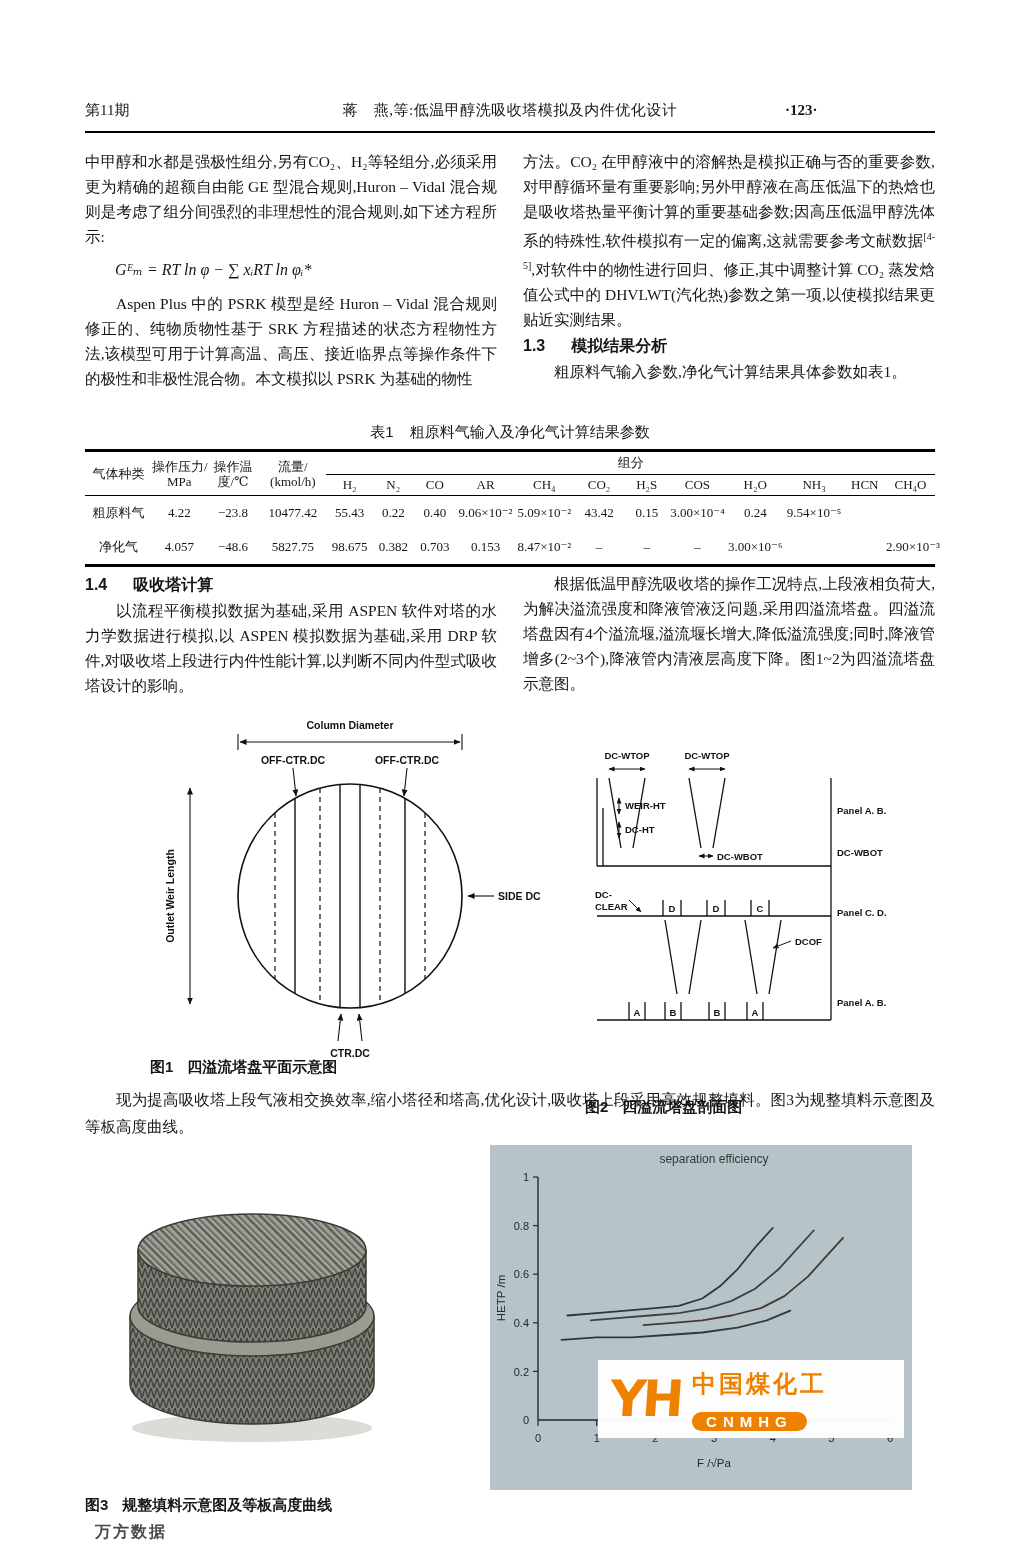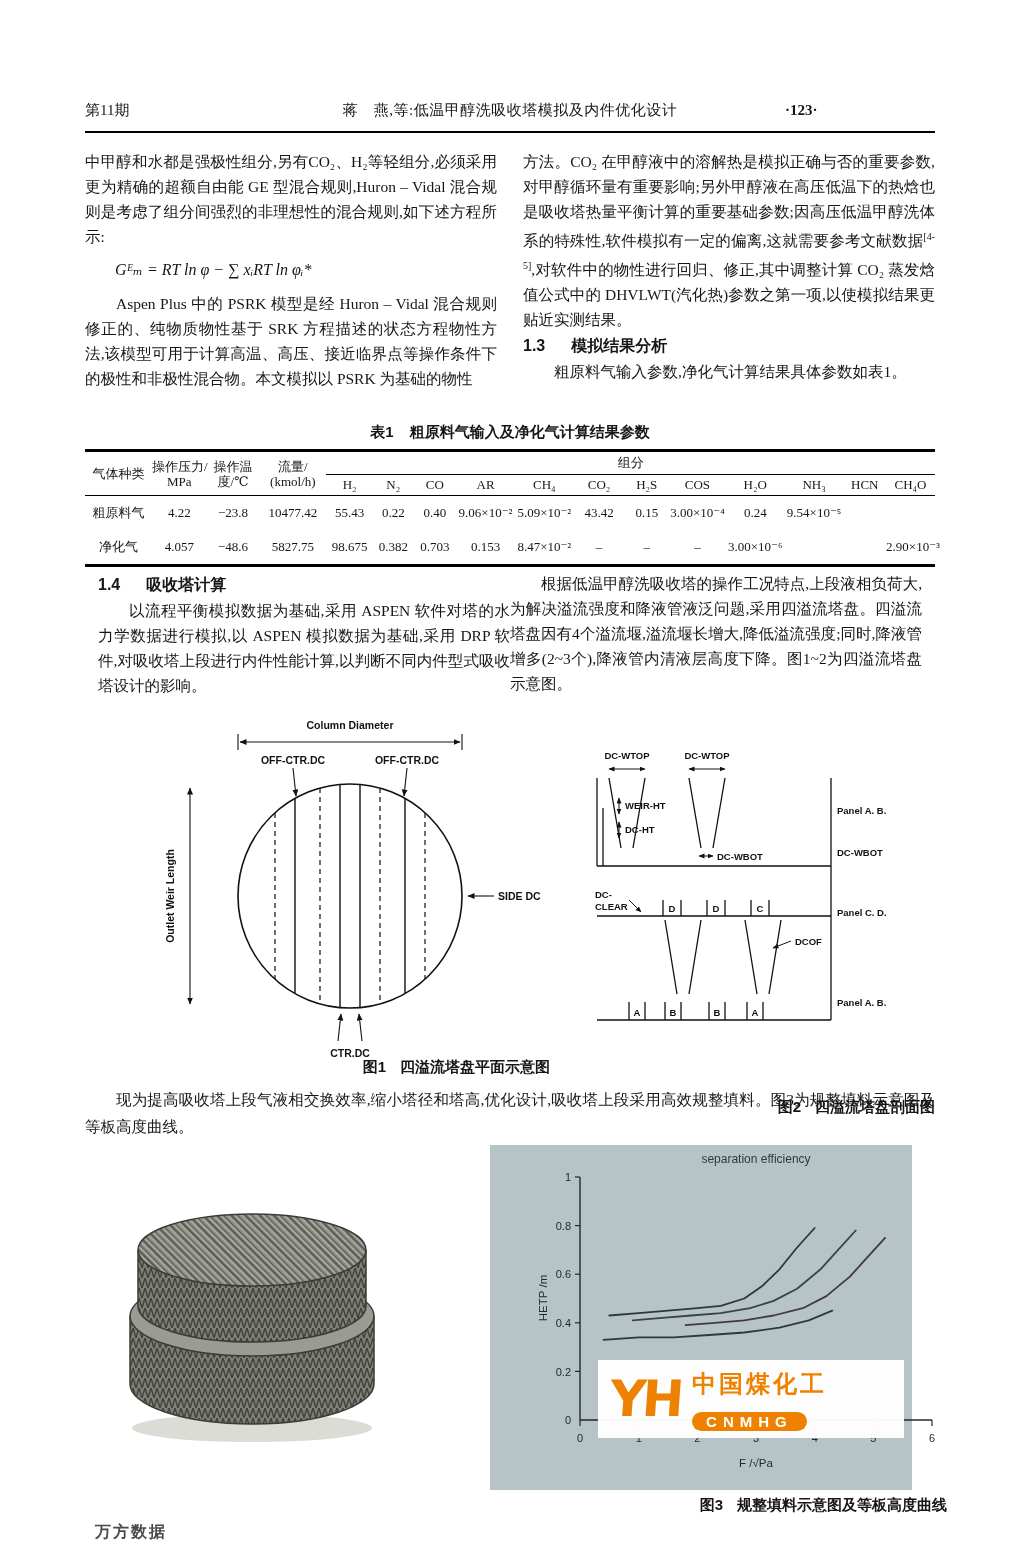--- a/index.html
+++ b/index.html
@@ -13,52 +13,52 @@
   
   .page-header { top:101px; left:85px; width:850px; display:flex; align-items:baseline; font-size:15px; }
   .page-header .issue { width:150px; }
   .page-header .rtitle { flex:1; text-align:center; letter-spacing:0.5px; }
   .page-header .pno { width:150px; font-weight:bold; }
   .rule { top:131px; left:85px; width:850px; height:2px; background:#000; }
 
   
   .cols { left:85px; width:850px; display:flex; justify-content:space-between; }
   .cols1 { top:149px; }
-  .cols2 { top:571px;justify-content:center; }
+  .cols2 { top:571px; }
   .col { width:412px; font-size:15.5px; line-height:25px; text-align:justify; }
   p.ind { text-indent:2em; }
   .formula { margin:6px 0 6px 30px; font-size:16px; font-style:italic; line-height:30px; }
   sup.cite { font-size:10px; }
   .sec-h { font-family:"Liberation Sans","DejaVu Sans",sans-serif; font-weight:bold; font-size:16px; line-height:25px; margin:1px 0; }
   .sec-h .num { margin-right:26px; }
 
   
   .tblock { top:423px; left:85px; width:850px; }
-  .tbl-title { text-align:center; font-family:"Liberation Sans","DejaVu Sans",sans-serif; font-weight:bold; font-size:15px; margin-bottom:7px; }
+  .tbl-title { text-align:center; font-family:"Liberation Sans","DejaVu Sans",sans-serif; font-weight:normal; font-size:15px; margin-bottom:7px; }
   .tbl-title .tag { margin-right:16px; }
   table.t1 { width:100%; border-collapse:collapse; table-layout:fixed;
              border-top:3px solid #000; border-bottom:3px solid #000; }
   .t1 th, .t1 td { text-align:center; vertical-align:middle; font-weight:normal; white-space:nowrap; }
   .t1 thead th { border-bottom:1.5px solid #000; font-size:13px; padding:2px 0; }
   .t1 td { font-size:13px; padding:8px 0; }
   .th-line { display:block; line-height:15px; }
 
   
   .flab  { font-family:"Liberation Sans","DejaVu Sans",sans-serif; font-size:10.5px; font-weight:bold; fill:#111; }
   .flab2 { font-family:"Liberation Sans","DejaVu Sans",sans-serif; font-size:9.5px;  font-weight:bold; fill:#111; }
   .fln { stroke:#111; stroke-width:1.1; fill:none; }
-  .caption { font-family:"Liberation Sans","DejaVu Sans",sans-serif; font-weight:bold; font-size:15px; text-align:right; }
+  .caption { font-family:"Liberation Sans","DejaVu Sans",sans-serif; font-weight:bold; font-size:15px; text-align:left; }
   .caption .tag { margin-right:14px; }
   .cap1 { top:1058px; left:150px; width:400px; }
   .cap2 { top:1098px; left:585px; width:350px; }
-  .cap3 { top:1496px; left:97px;  width:850px; }
+  .cap3 { top:1496px; left:85px;  width:850px; }
   .midpara { top:1086px; left:85px; width:850px; font-size:15.5px; line-height:27px; text-align:justify; text-indent:2em; }
 
   
-  .chart-panel { top:1145px; left:490px; width:422px; height:345px; background:var(--chart-panel,#b6c4c7);padding-left:42px; }
+  .chart-panel { top:1145px; left:490px; width:422px; height:345px; background:var(--chart-panel,#b6c4c7); }
   .ctitle { font-family:"Liberation Sans","DejaVu Sans",sans-serif; font-size:12px; fill:#30393c; }
   .ctick  { font-family:"Liberation Sans","DejaVu Sans",sans-serif; font-size:11px; fill:#22292c; }
   .caxis  { font-family:"Liberation Sans","DejaVu Sans",sans-serif; font-size:11.5px; fill:#22292c; }
 
   
   .watermark { position:absolute; left:108px; top:215px; width:306px; height:78px;
                background:rgba(255,255,255,0.97); display:flex; align-items:center; padding:4px 12px; gap:12px; }
   .wm-logo { font-family:"DejaVu Sans","Liberation Sans",sans-serif; font-weight:bold; font-size:50px;
              color:var(--watermark-orange,#ee8200); letter-spacing:-4px; transform:skewX(-4deg); line-height:1; }
   .wm-text { display:flex; flex-direction:column; gap:12px; }

